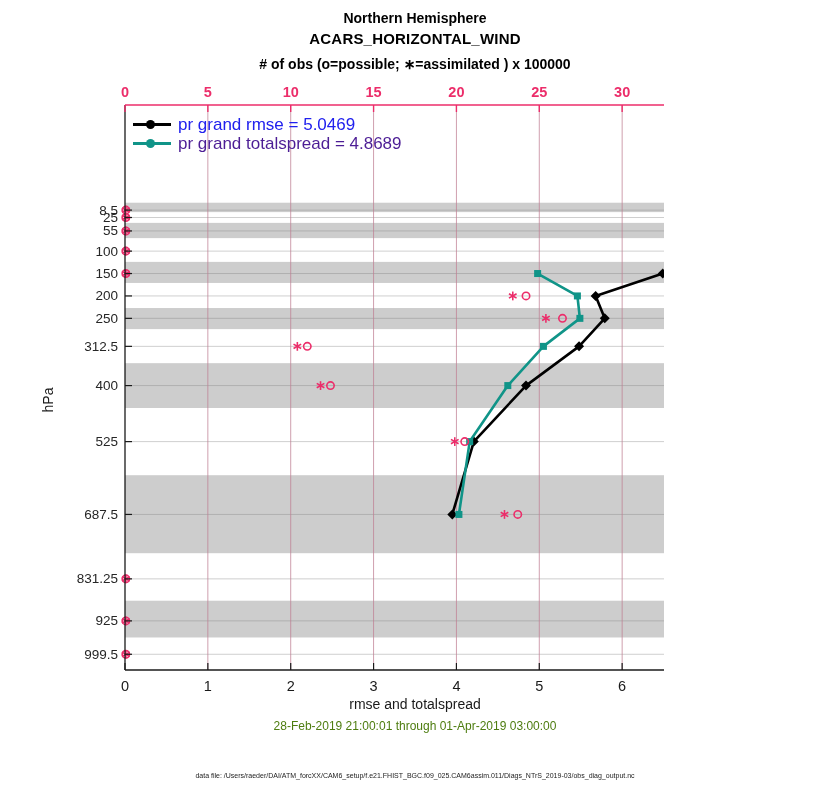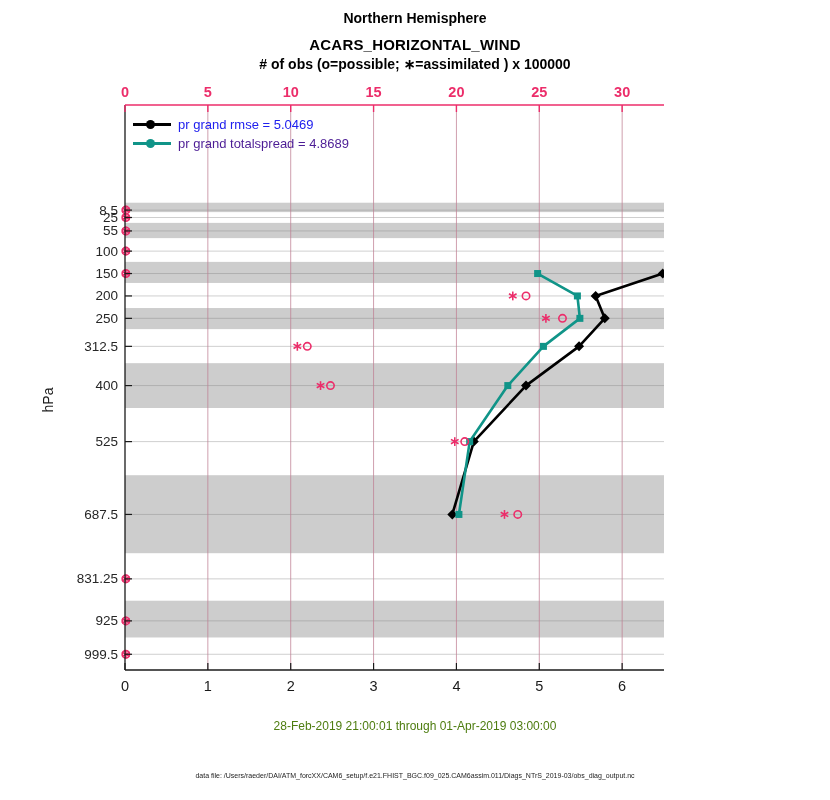--- a/index.html
+++ b/index.html
@@ -1,27 +1,27 @@
 <!DOCTYPE html>
 <html><head>
 <meta charset="utf-8">
 <style>
   html,body{margin:0;padding:0;background:#ffffff;}
   .stage{position:relative;width:664px;height:800px;background:#ffffff;overflow:hidden;
          font-family:"Liberation Sans",sans-serif;text-decoration:underline;}
   .ttl{position:absolute;left:0;width:830px;text-align:center;color:#000;}
   .t1{top:10px;font-size:14px;font-weight:bold;}
-  .t2{top:36px;font-size:15px;font-weight:bold;letter-spacing:.2px;}
+  .t2{top:30px;font-size:15px;font-weight:bold;letter-spacing:.2px;}
   .t3{top:56px;font-size:14px;font-weight:bold;}
   svg{position:absolute;left:0;top:0;}
   .legend{position:absolute;left:133px;top:115px;}
   .lrow{display:flex;align-items:center;height:19px;}
   .lsample{position:relative;width:38px;height:3px;display:inline-block;margin-right:7px;}
   .lsample i{position:absolute;width:9px;height:9px;border-radius:50%;left:13px;top:-3px;}
-  .ltext{font-size:13px;color:#2020ee;white-space:nowrap;}
+  .ltext{font-size:17px;color:#2020ee;white-space:nowrap;}
   .ylab{position:absolute;left:36px;top:392px;transform:rotate(-90deg);transform-origin:center;
         font-size:14px;color:#1a1a1a;}
   .xlab{position:absolute;left:0;top:696px;width:830px;text-align:center;font-size:14px;color:#1a1a1a;}
   .sub{position:absolute;left:0;top:719px;width:830px;text-align:center;font-size:12px;color:#4d7c0f;}
   .foot{position:absolute;left:0;top:772px;width:830px;text-align:center;font-size:7px;color:#222;}
 </style>
 </head>
 <body>
 
 <div class="stage">
@@ -218,15 +218,16 @@
     </div>
     <div class="lrow">
       <span class="lsample" id="ls1" style="background: rgb(16, 148, 136);">
           <i style="background: rgb(16, 148, 136);"></i>
         </span>
       <span class="ltext" style="color: #4c1d95;">pr grand totalspread = 4.8689</span>
     </div>
   </div>
 
   <div class="ylab">hPa</div>
+  <div class="xlab">rmse and totalspread</div>
   <div class="sub">28-Feb-2019 21:00:01 through 01-Apr-2019 03:00:00</div>
   <div class="foot">data file: /Users/raeder/DAI/ATM_forcXX/CAM6_setup/f.e21.FHIST_BGC.f09_025.CAM6assim.011/Diags_NTrS_2019-03/obs_diag_output.nc</div>
 </div>
 
 </body></html>

